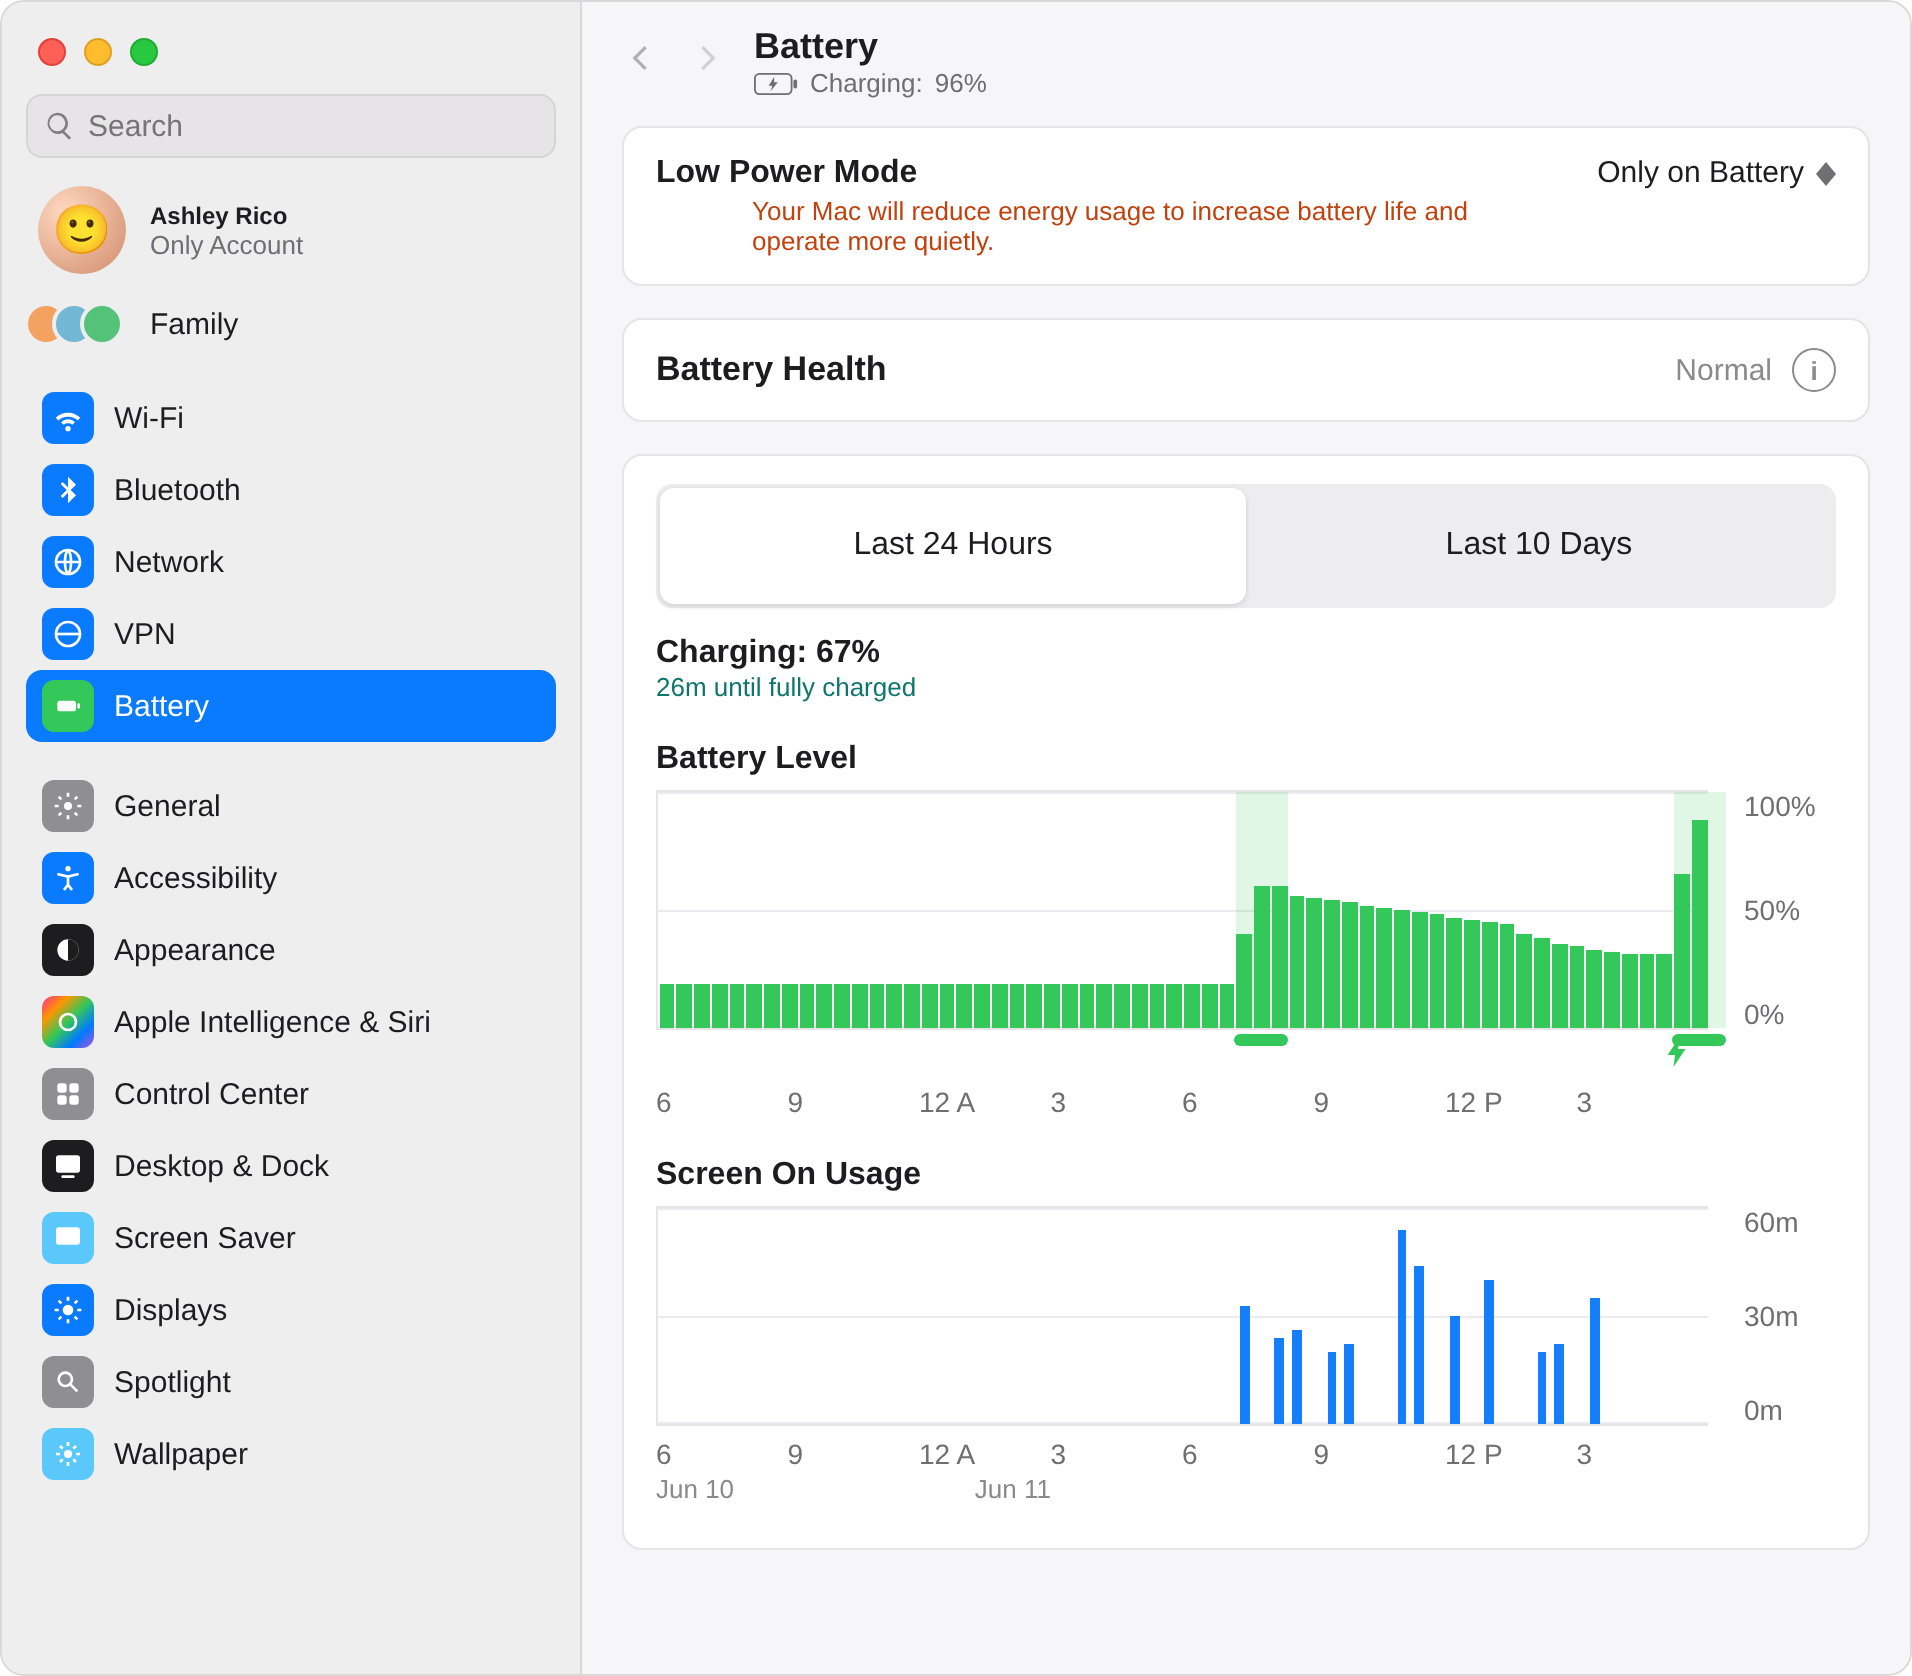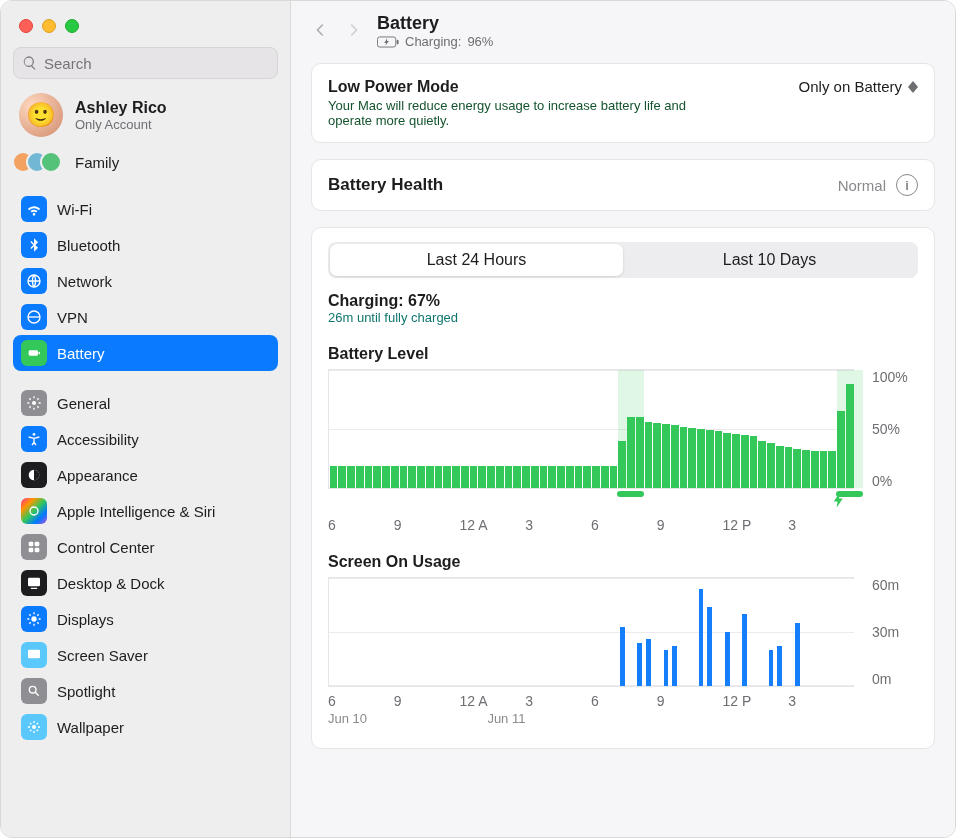--- a/index.html
+++ b/index.html
@@ -37,21 +37,21 @@
   }
   .search-box svg { width:16px; height:16px; flex-shrink:0; fill:#808080; margin-right:6px;}
   .search-box input { border:none; background:transparent; outline:none; width:100%; font-size:15px; color:#4c1d95;}
   .account-row { display:flex; align-items:center; gap:12px; padding:14px 6px 8px 6px; border-radius:8px;}
   .avatar {
     width:44px; height:44px; border-radius:50%;
     background: radial-gradient(circle at 30% 30%, #ffd9c0, #d08b6c);
     display:flex; align-items:center; justify-content:center;
     font-size:24px;
   }
-  .account-text .name { font-weight:600; font-size:16px;}
+  .account-text .name { font-weight:600; font-size:12px;}
   .account-text .sub { font-size:13px; color:#6e6e73;}
   .family-row { display:flex; align-items:center; gap:12px; padding:6px 6px 14px 6px; border-radius:8px;}
   .family-icons { width:44px; display:flex; justify-content:center;}
   .family-icons .dot { width:22px; height:22px; border-radius:50%; margin-left:-8px; border:2px solid #efeeef;}
   .family-icons .d1{background:#f4a261;} .family-icons .d2{background:#72b8d4;} .family-icons .d3{background:#55c279;}
   .nav-section { margin-top:4px; }
   .nav-item {
     display:flex; align-items:center; gap:10px;
     padding:5px 8px; border-radius:8px;
     cursor: default;
@@ -80,33 +80,33 @@
   .nav-arrows svg{ width:18px; height:20px; fill:currentColor;}
   .title-block .title { font-size:18px; font-weight:700;}
   .title-block .sub { font-size:13px; color:#6e6e73; display:flex; align-items:center; gap:6px;}
   .content { padding:0 20px 20px 20px; overflow:auto; }
   .card {
     background:#fff; border:1px solid #e5e4e7; border-radius:10px;
     padding:14px 16px; margin-bottom:16px;
   }
   .row-between { display:flex; justify-content:space-between; align-items:flex-start;}
   .lpm-title{font-weight:600; font-size:16px;}
-  .lpm-desc{ font-size:13px; color:#14532d; max-width:360px; margin-top:2px;}
+  .lpm-desc{ font-size:13px; color:#c2410c; max-width:360px; margin-top:2px;margin-left:48px;}
   .select-pill { display:flex; align-items:center; gap:6px; font-size:15px;}
   .select-pill .chev-stack{ display:flex; flex-direction:column; line-height:6px; color:#6e6e73;}
   .health-row { display:flex; align-items:center; justify-content:space-between; }
   .health-label{ font-size:17px; font-weight:600;}
   .health-right{ display:flex; align-items:center; gap:10px; color:#8a8a8e;}
   .info-circle{ width:22px; height:22px; border:1.5px solid #8a8a8e; border-radius:50%; display:flex;align-items:center;justify-content:center; font-size:13px; font-weight:600;}
   
   .seg {
     display:flex; background:#edecee; border-radius:8px; padding:2px;
   }
   .seg button{
-    flex:1; border:none; background:transparent; padding:7px 0;
+    flex:1; border:none; background:transparent; padding:20px 0;
     font-size:16px; font-weight:500; color:#1d1d1f; border-radius:7px;
   }
   .seg button.active{ background:#fff; box-shadow:0 1px 3px rgba(0,0,0,.12);}
   .charging-row{ margin-top:14px;}
   .charging-row .title{font-weight:600; font-size:16px;}
   .charging-row .sub{font-size:13px; color:#0f766e;}
   
   .chart-block{ margin-top:20px;}
   .chart-title{ font-weight:700; font-size:16px; margin-bottom:6px;}
   .chart-wrap{ display:flex; gap:12px;}
@@ -256,35 +256,35 @@
       <div class="nav-item">
         <span class="nav-icon ic-black">
           <svg viewBox="0 0 24 24">
             <rect x="3" y="4" width="18" height="13" rx="2" fill="#fff"></rect>
             <rect x="7" y="19" width="10" height="2" rx="1" fill="#fff"></rect>
           </svg>
         </span>
         <span>Desktop &amp; Dock</span>
       </div>
       <div class="nav-item">
+        <span class="nav-icon ic-aqua">
+          <svg viewBox="0 0 24 24">
+            <rect x="3" y="4" width="18" height="13" rx="2" fill="#fff"></rect>
+          </svg>
+        </span>
+        <span>Screen Saver</span>
+      </div>
+      <div class="nav-item">
         <span class="nav-icon ic-blue">
           <svg viewBox="0 0 24 24">
             <circle cx="12" cy="12" r="4" fill="#fff"></circle>
             <path d="M12 2v3M12 19v3M2 12h3M19 12h3M5 5l2 2M17 17l2 2M19 5l-2 2M7 17l-2 2" stroke="#fff" stroke-width="2"></path>
           </svg>
         </span>
         <span>Displays</span>
-      </div>
-      <div class="nav-item">
-        <span class="nav-icon ic-aqua">
-          <svg viewBox="0 0 24 24">
-            <rect x="3" y="4" width="18" height="13" rx="2" fill="#fff"></rect>
-          </svg>
-        </span>
-        <span>Screen Saver</span>
       </div>
       <div class="nav-item">
         <span class="nav-icon ic-gray">
           <svg viewBox="0 0 24 24">
             <circle cx="10" cy="10" r="5" fill="none" stroke="#fff" stroke-width="2"></circle>
             <path d="M14 14l5 5" stroke="#fff" stroke-width="2"></path>
           </svg>
         </span>
         <span>Spotlight</span>
       </div>

